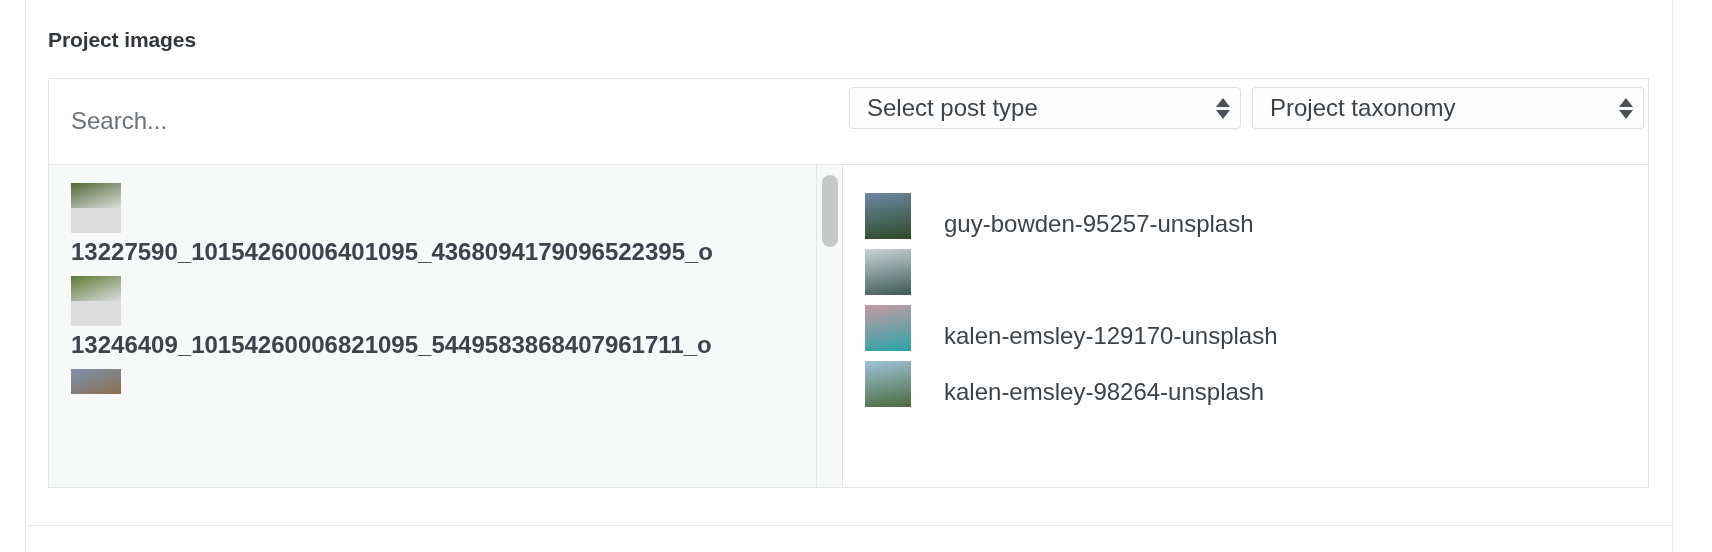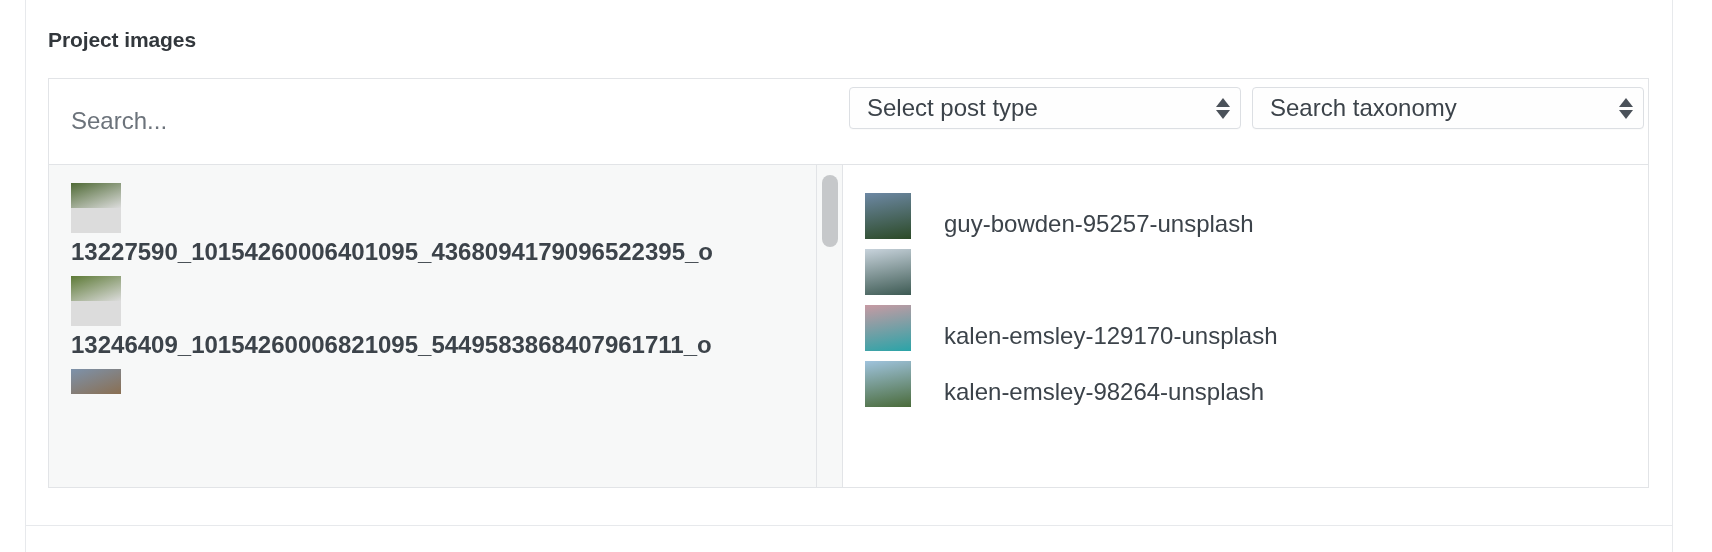--- a/index.html
+++ b/index.html
@@ -253,21 +253,21 @@
 
       <div class="select-wrap select-post-type">
         <span class="select-label">Select post type</span>
         <span class="stepper">
           <span class="up"></span>
           <span class="down"></span>
         </span>
       </div>
 
       <div class="select-wrap select-taxonomy">
-        <span class="select-label">Search taxonomy</span>
+        <span class="select-label">Project taxonomy</span>
         <span class="stepper">
           <span class="up"></span>
           <span class="down"></span>
         </span>
       </div>
 
     </div>
 
     <div class="panes">
 

